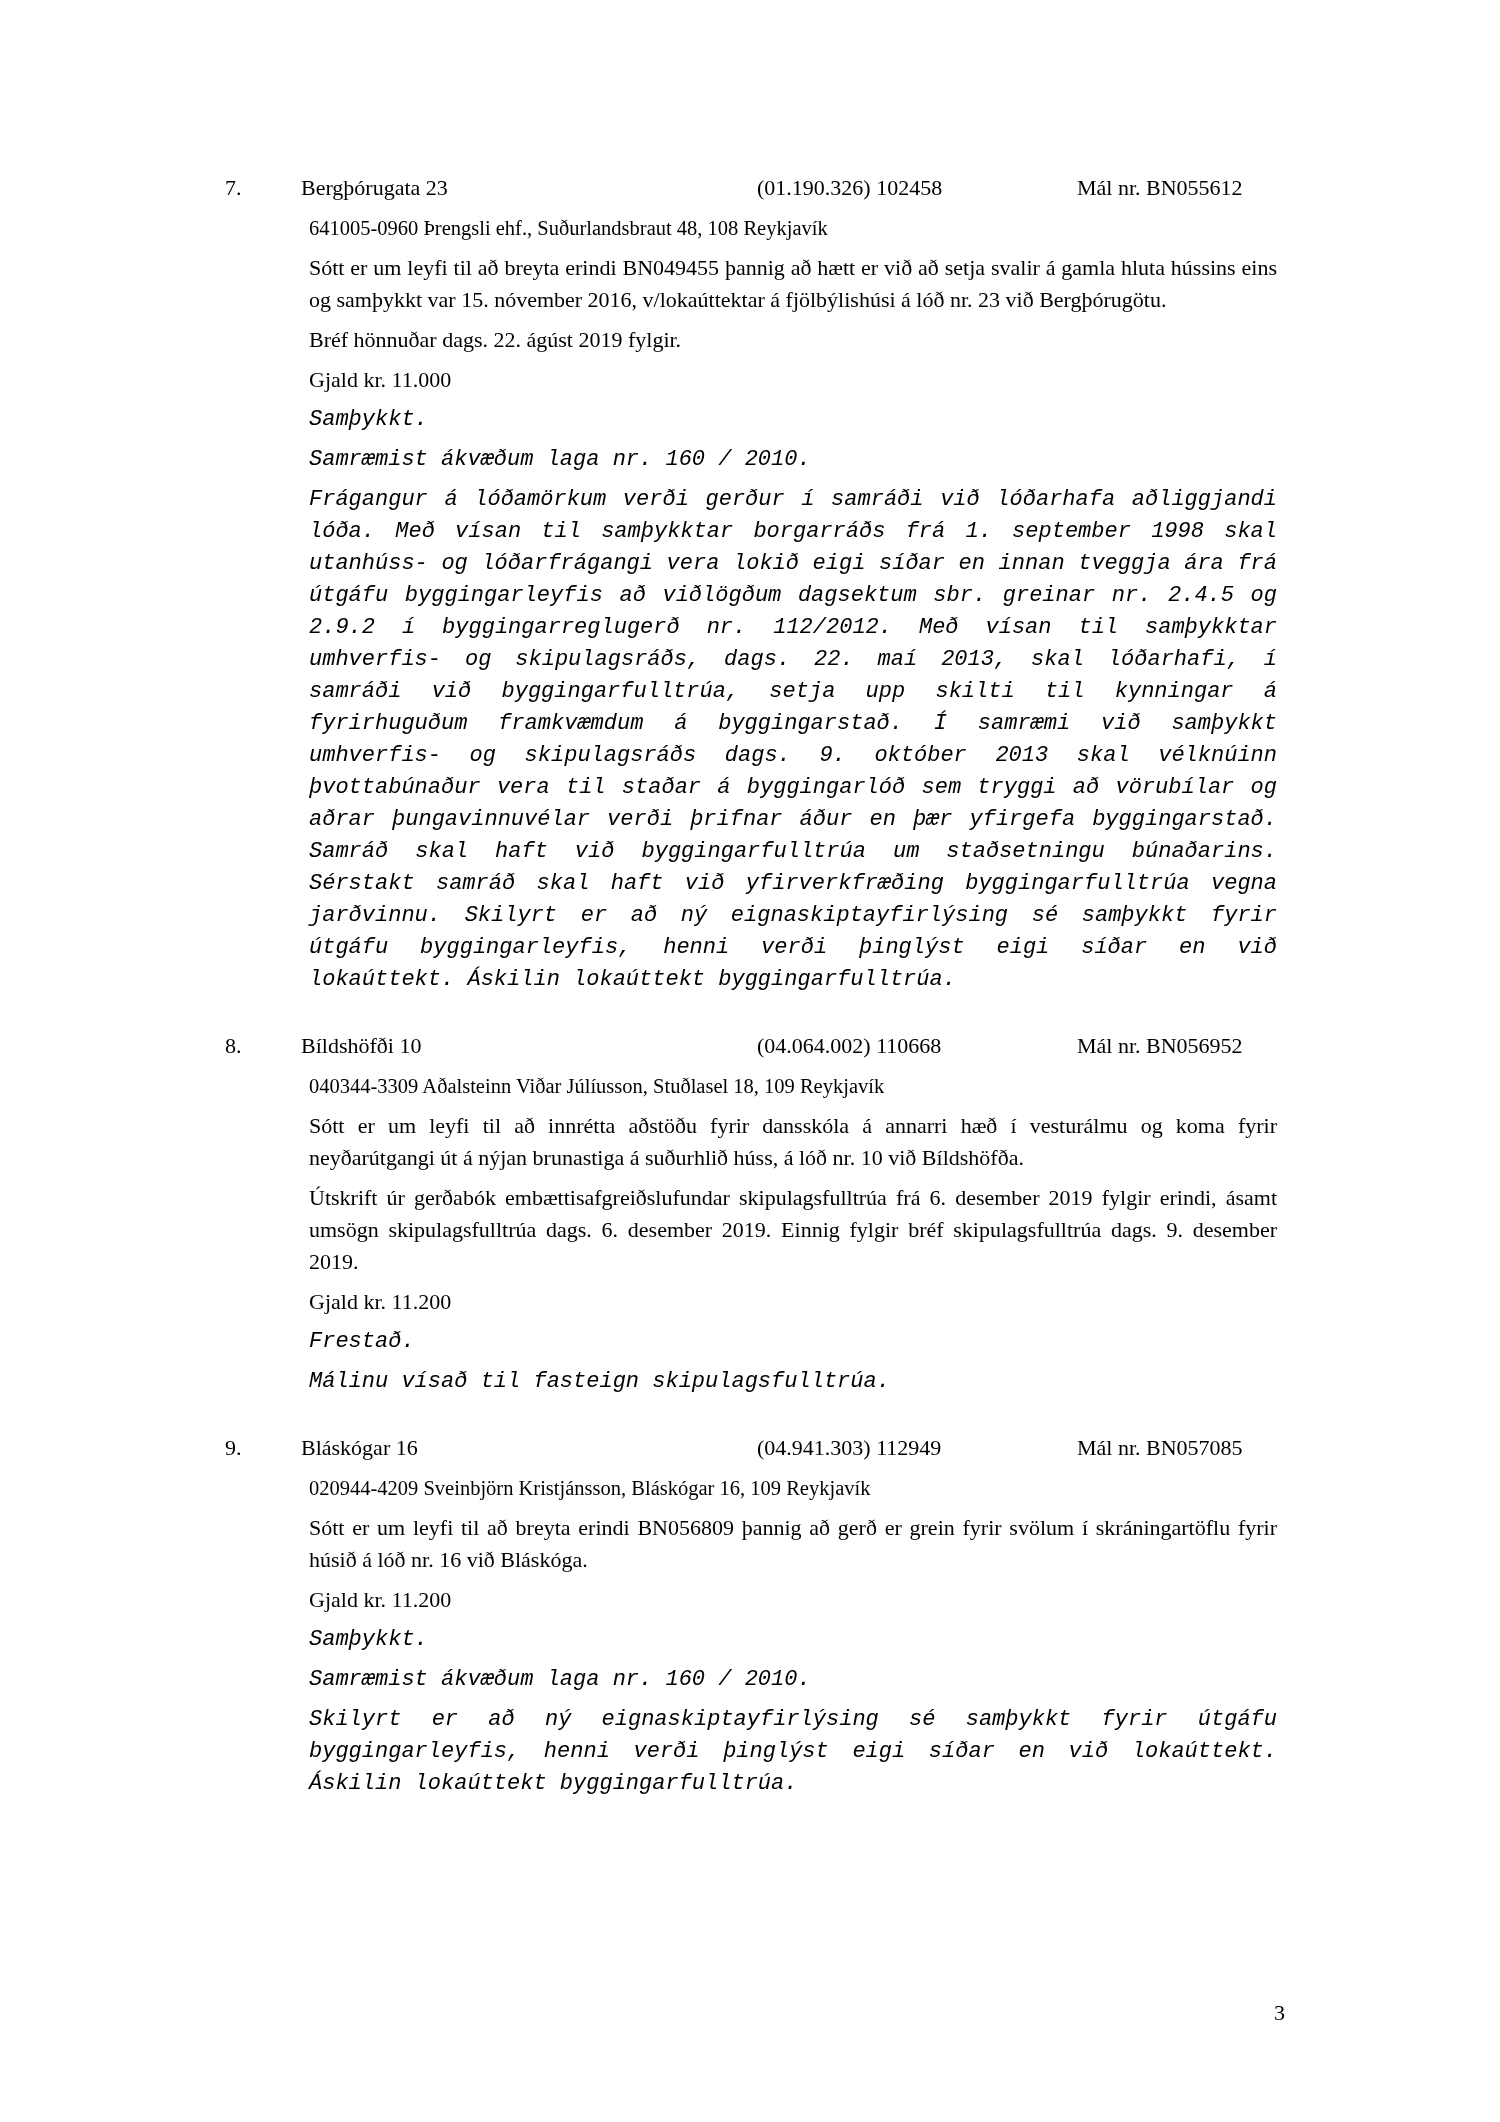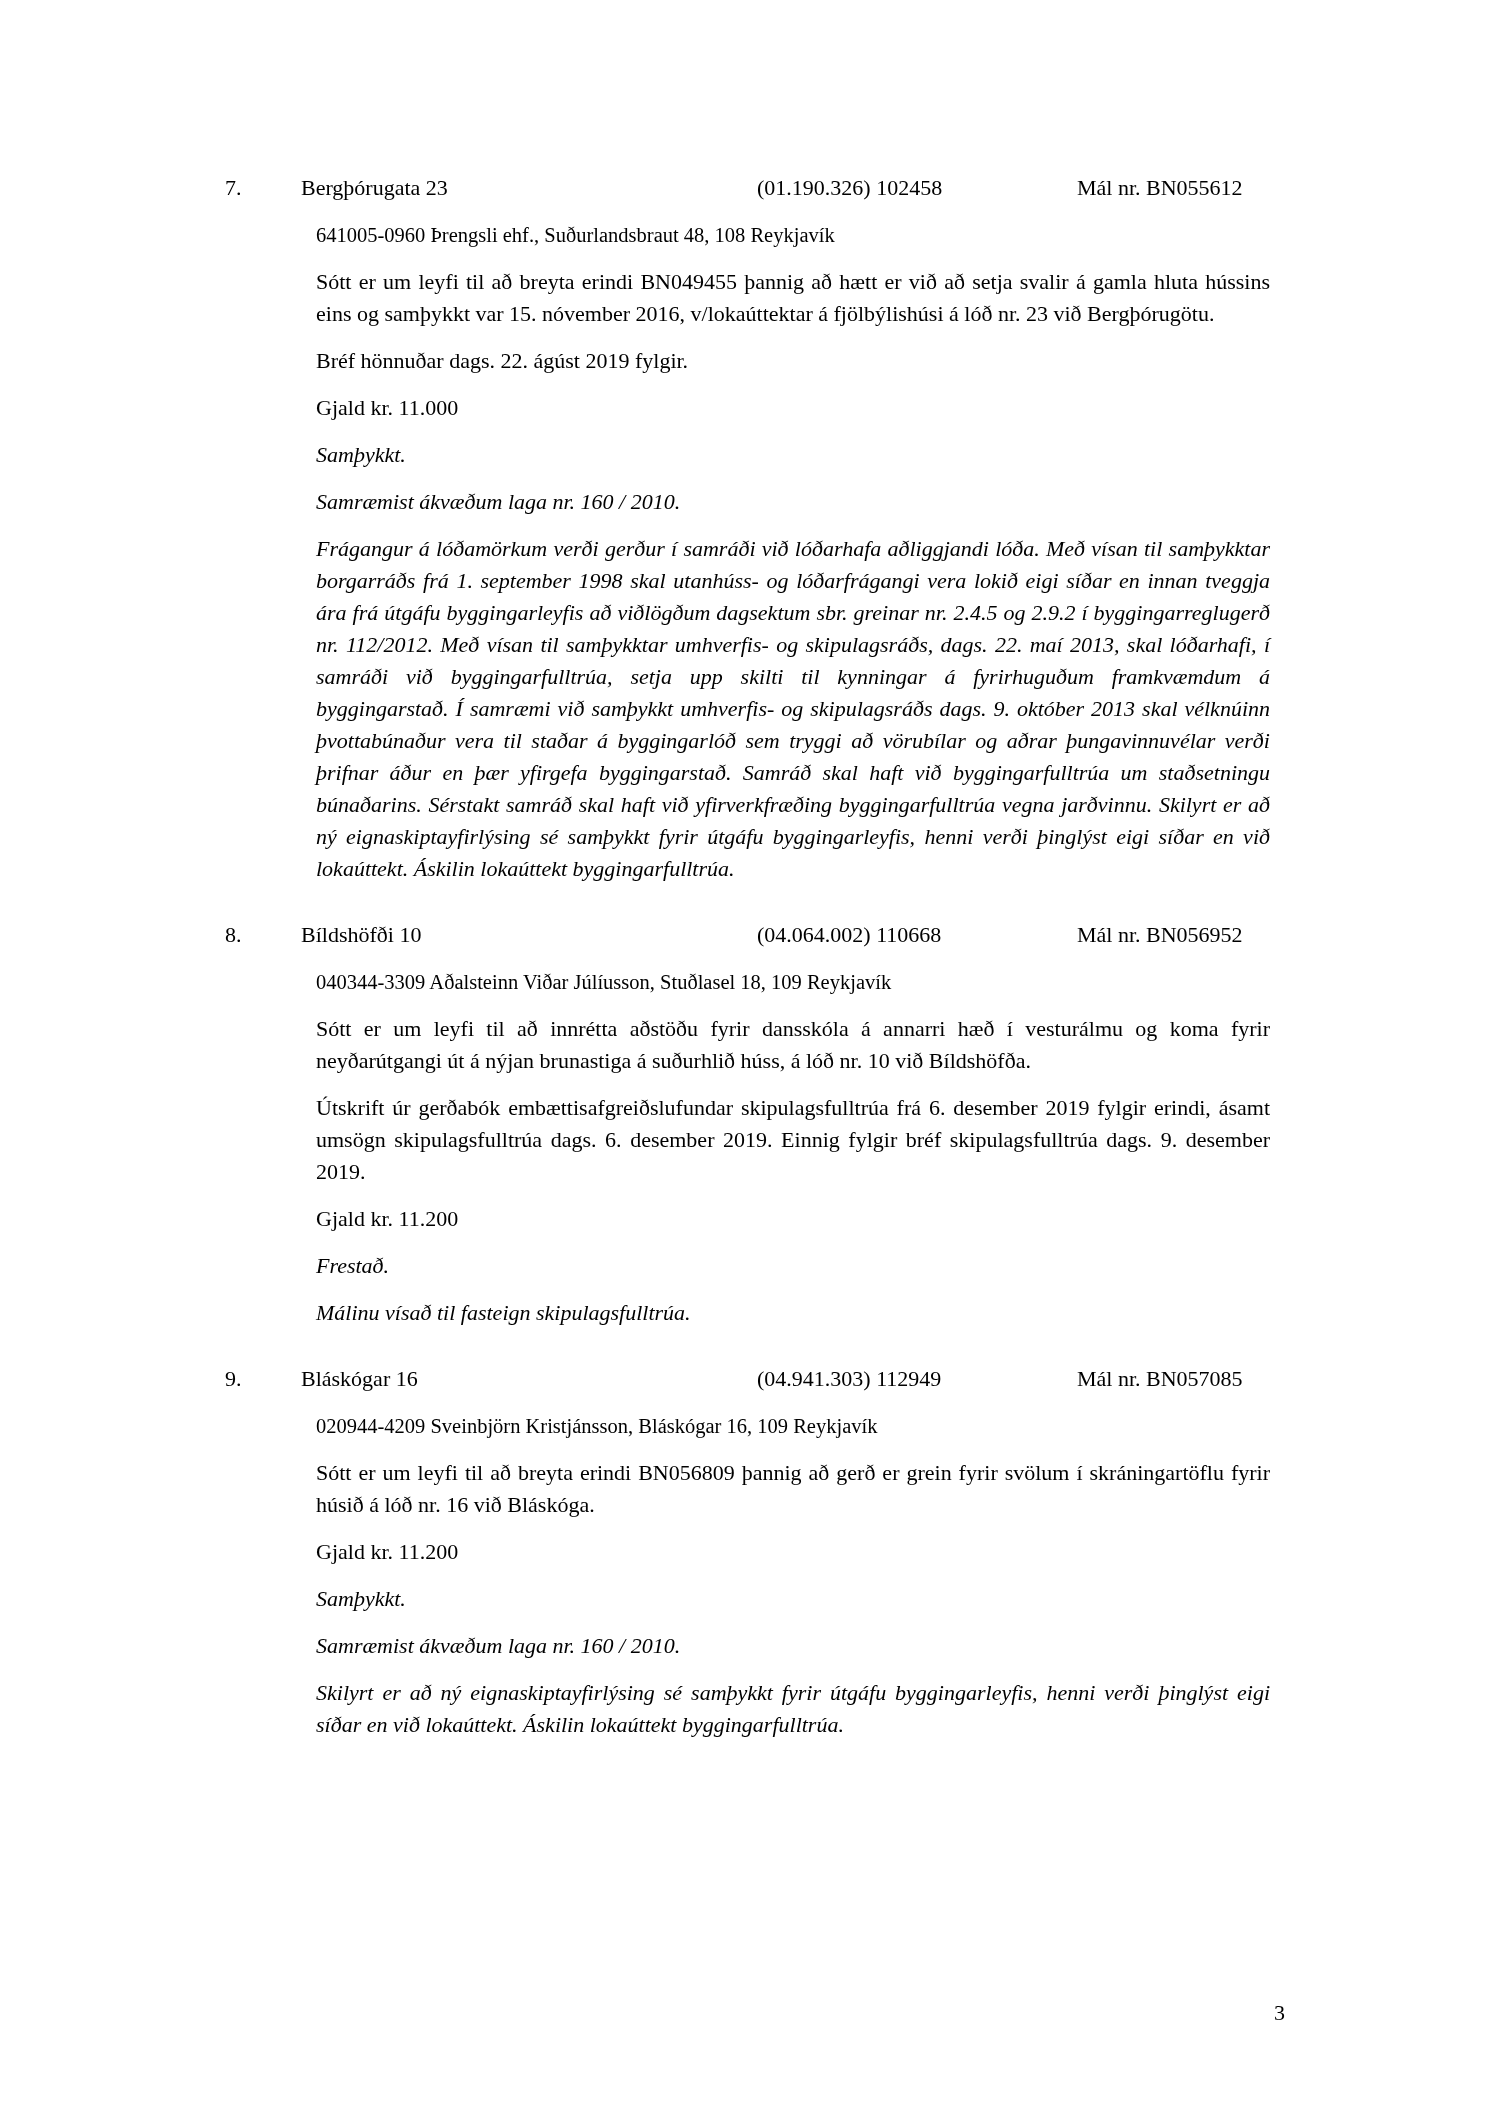--- a/index.html
+++ b/index.html
@@ -35,28 +35,29 @@
   .item-title {
     font-weight: normal;
   }
   .item-case {
     text-align: left;
   }
   .item-body {
     margin-left: 76px;
   }
   .item-body p {
-    margin: 15px;
+    margin: 8px;
     text-align: justify;
   }
   p.applicant {
     font-size: 20.5px;
   }
   .decision p {
     font-style: italic;
+    font-family: Liberation Mono, monospace;
   }
   .page-number {
     position: absolute;
     left: 225px;
     top: 2000px;
     width: 1060px;
     text-align: right;
     font-size: 22px;
   }
 </style>

